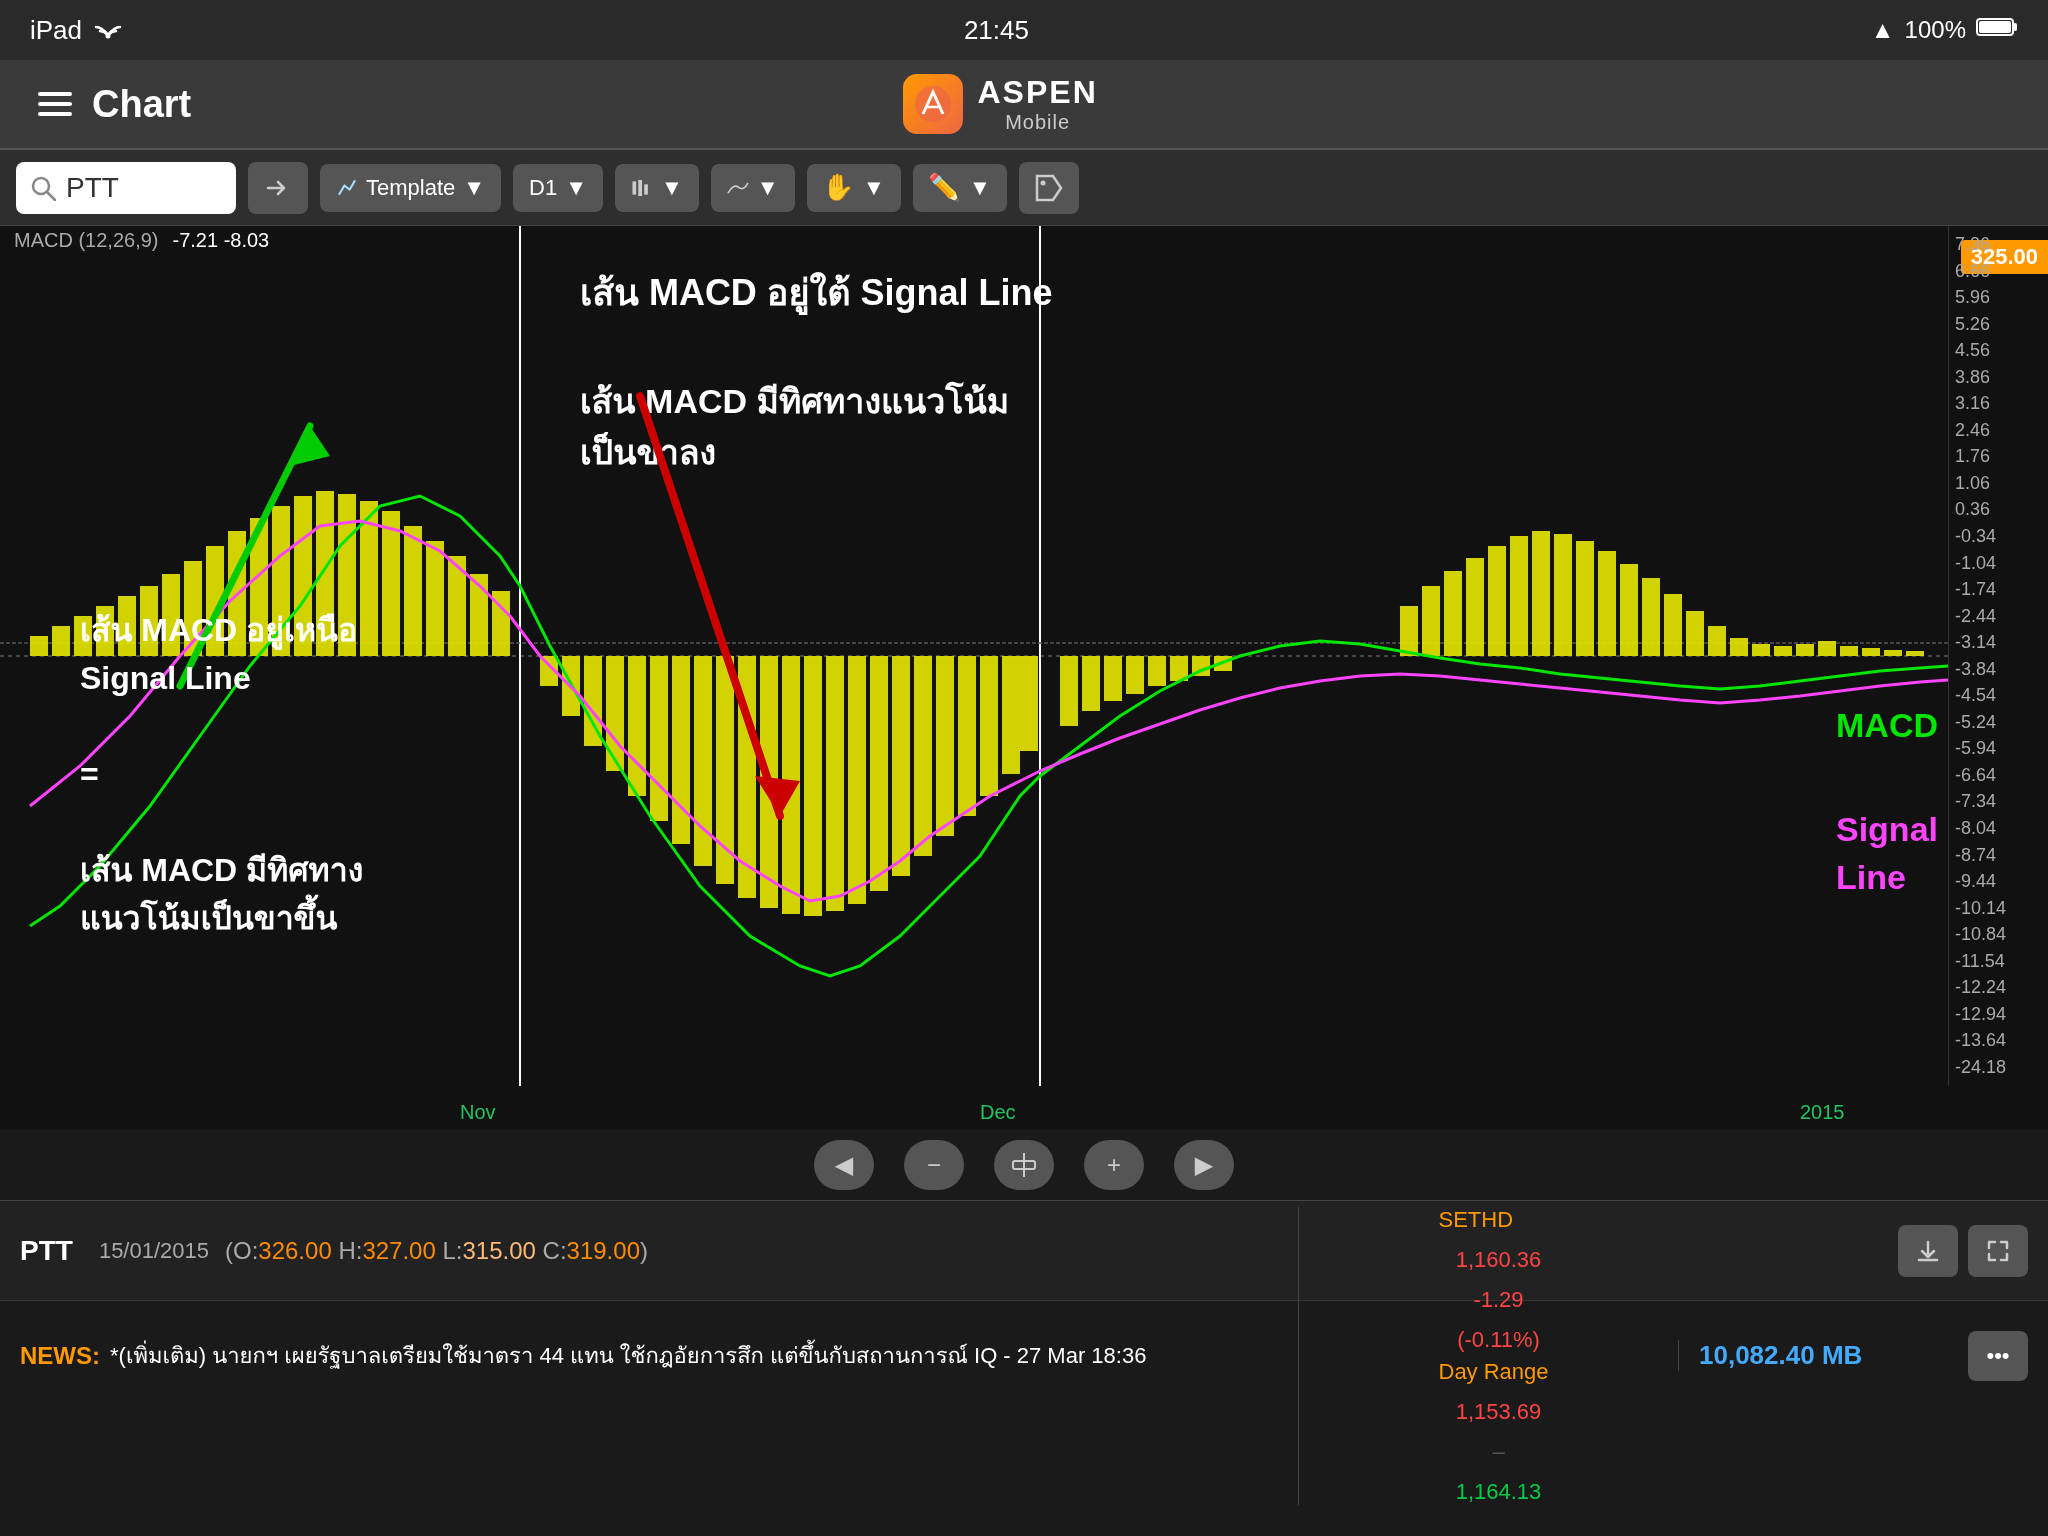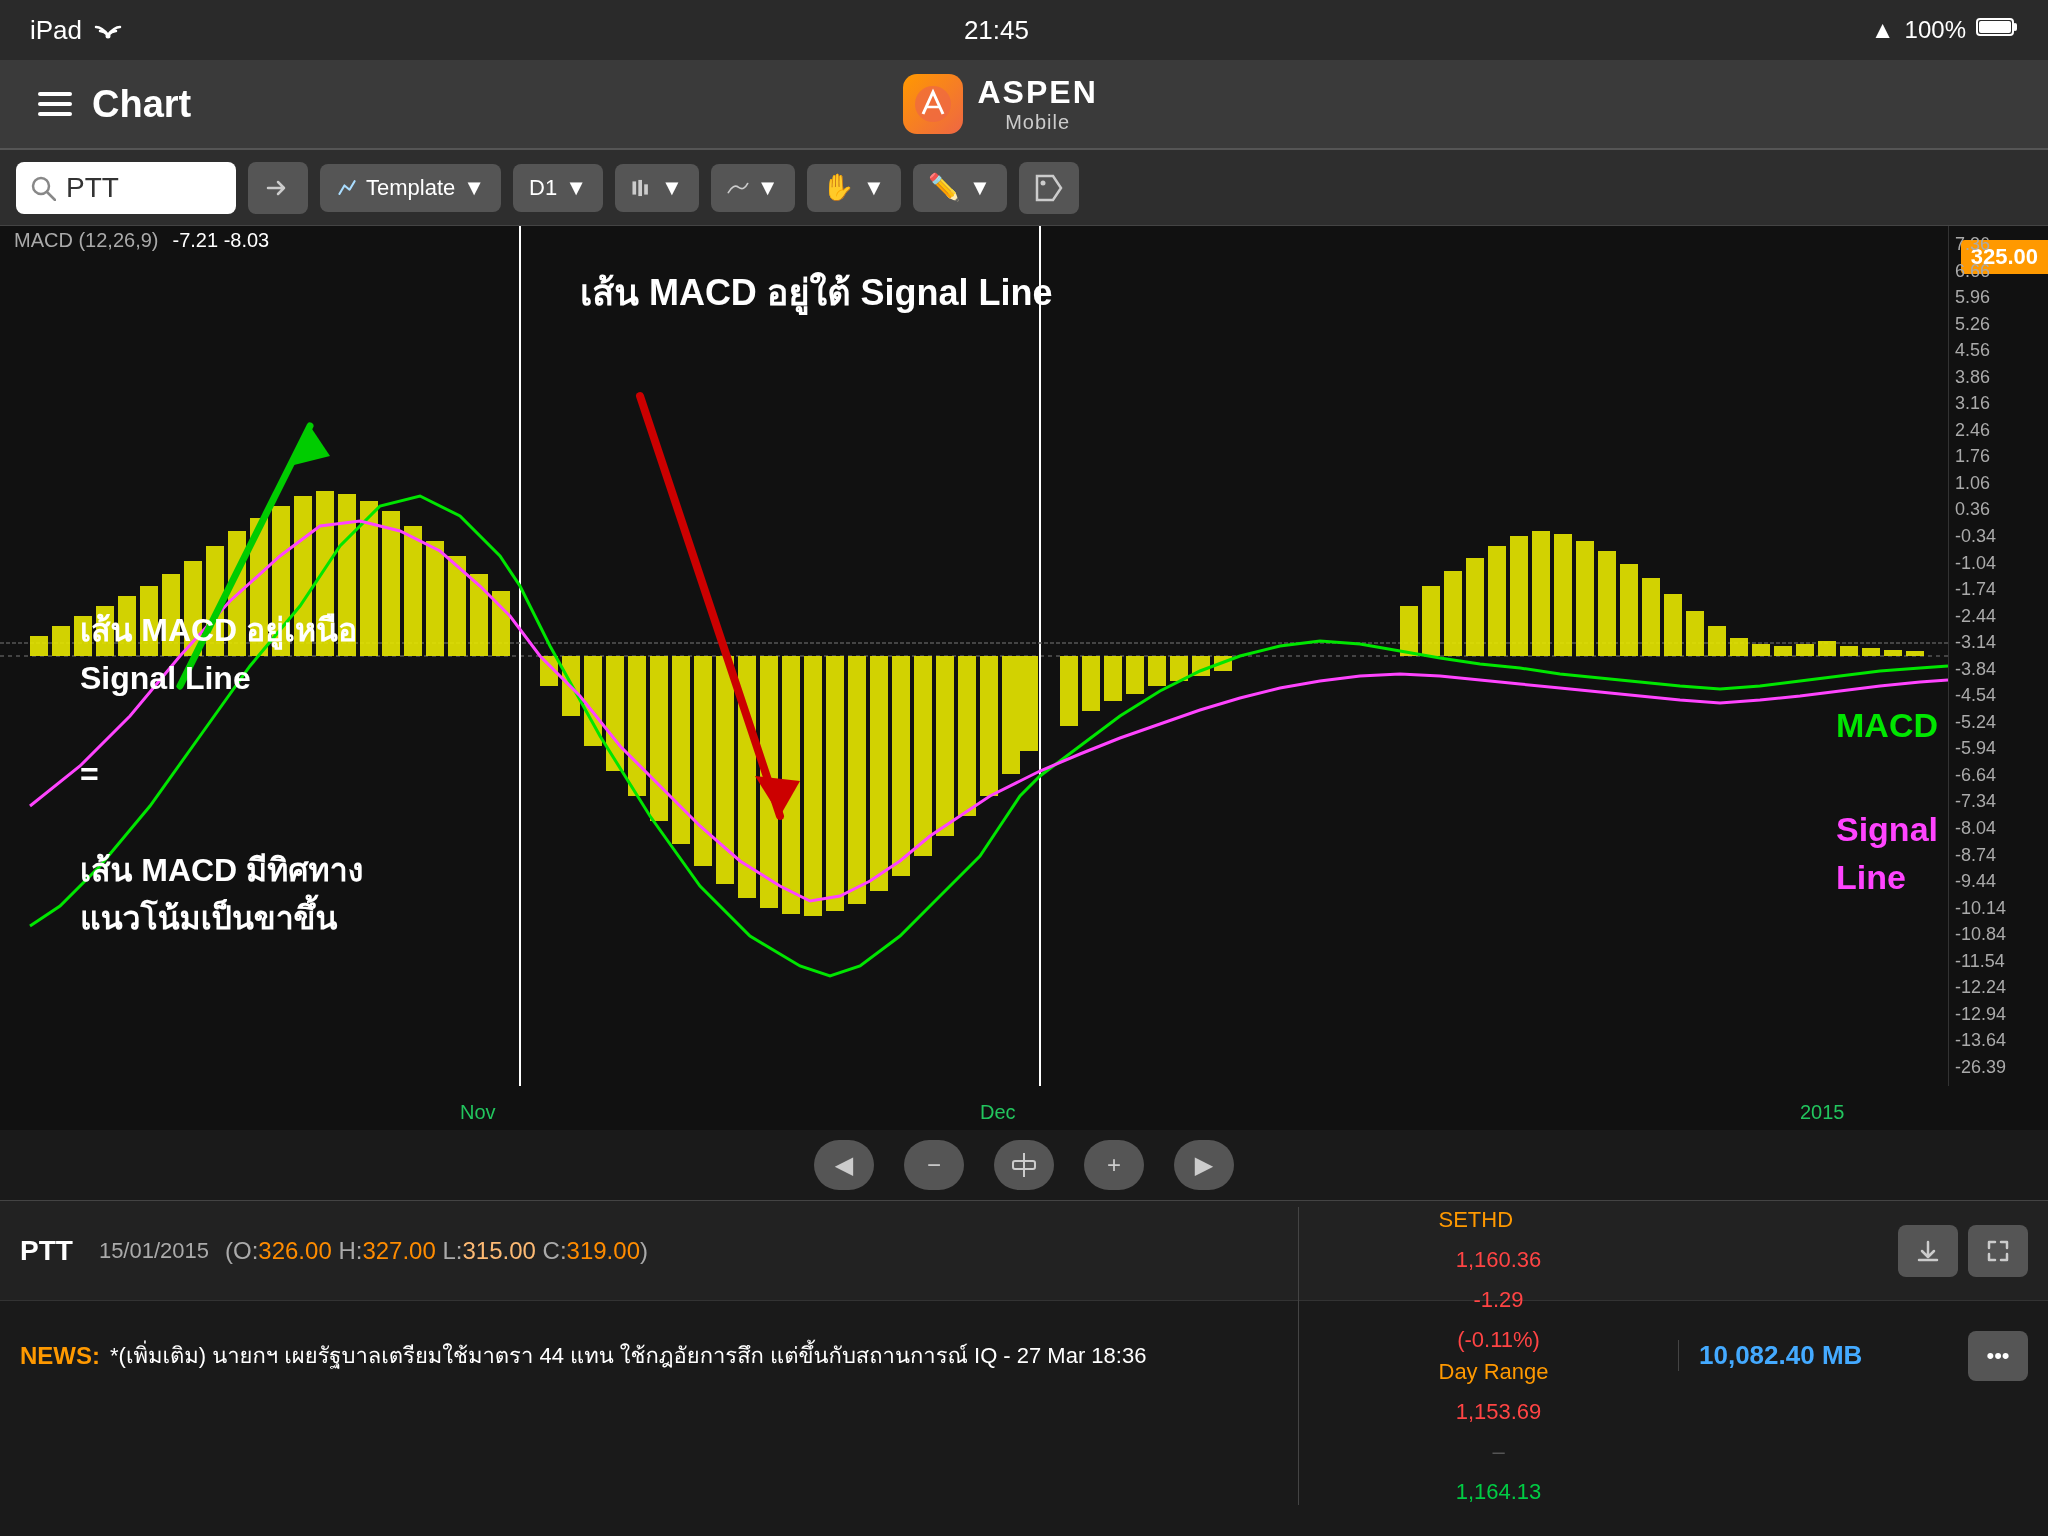--- a/index.html
+++ b/index.html
@@ -313,21 +313,21 @@
     <span>-7.34</span>
     <span>-8.04</span>
     <span>-8.74</span>
     <span>-9.44</span>
     <span>-10.14</span>
     <span>-10.84</span>
     <span>-11.54</span>
     <span>-12.24</span>
     <span>-12.94</span>
     <span>-13.64</span>
-    <span>-26.39</span>
+    <span>-24.18</span>
   </div>
 
   <svg id="chart-svg" viewBox="0 0 1948 860" preserveAspectRatio="none">
 
     <line x1="0" y1="430" x2="1948" y2="430" stroke="#555" stroke-width="1.5" stroke-dasharray="4,4"></line>
 
     <line x1="520" y1="0" x2="520" y2="860" stroke="#fff" stroke-width="2"></line>
     <line x1="1040" y1="0" x2="1040" y2="860" stroke="#fff" stroke-width="2"></line>
 
     <line x1="0" y1="417" x2="1948" y2="417" stroke="#555" stroke-width="1.5" stroke-dasharray="4,2"></line>
@@ -435,20 +435,24 @@
       1760,474  1800,470  1840,465  1880,460  1920,456  1948,454
     " stroke="#ff44ff" fill="none" stroke-width="3"></polyline>
 
     <line x1="180" y1="460" x2="310" y2="200" stroke="#00cc00" stroke-width="7" stroke-linecap="round"></line>
     <polygon points="310,200 290,240 330,230" fill="#00cc00"></polygon>
   </svg>
 
   <div class="annotation-right" style="top: 40px; left: 580px; font-size: 36px; font-weight:700;">
     <span>เส้น MACD อยู่ใต้ Signal Line</span>
   </div>
+  <div class="annotation-right" style="top: 150px; left: 580px; font-size: 34px;">
+    <span>เส้น MACD มีทิศทางแนวโน้ม</span><br>
+    <span>เป็นขาลง</span>
+  </div>
 
   <div class="annotation" style="top: 380px; left: 80px; font-size: 32px;">
     <span>เส้น MACD อยู่เหนือ</span><br>
     <span>Signal Line</span><br>
     <br>
     <span>=</span><br>
     <br>
     <span>เส้น MACD มีทิศทาง</span><br>
     <span>แนวโน้มเป็นขาขึ้น</span>
   </div>

